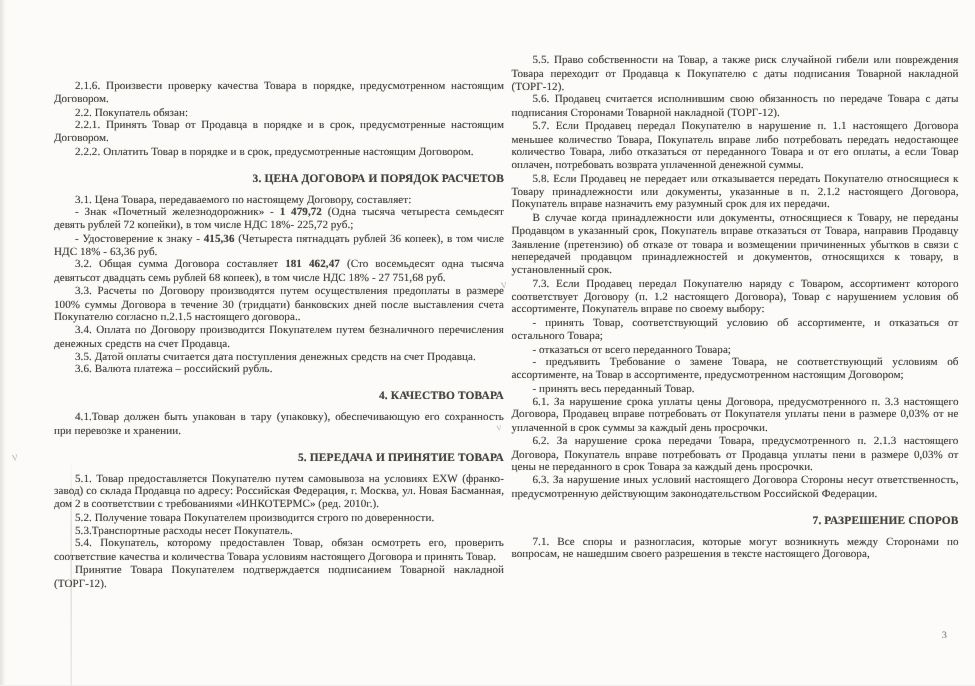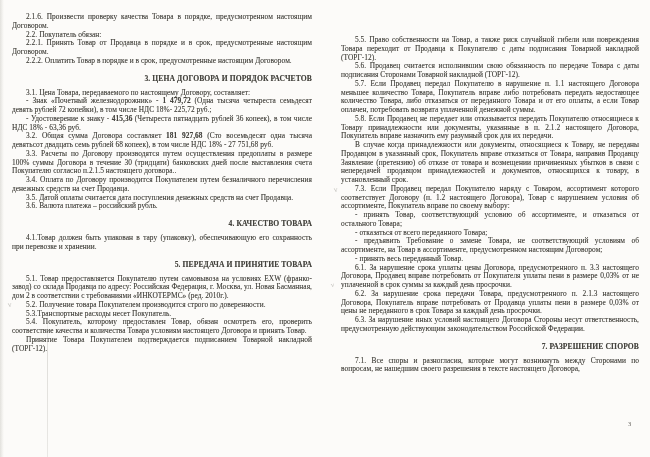--- a/index.html
+++ b/index.html
@@ -21,21 +21,21 @@
     text-shadow: 0 0 0.6px rgba(94, 92, 86, 0.55);
   }
   .col {
     position: absolute;
     top: 13px;
     font-size: 7.4px;
     line-height: 8.75px;
     text-align: justify;
     letter-spacing: 0.04px;
   }
-  .col-left  { left: 12px;  width: 300px; }
+  .col-left  { left: 36px;  width: 300px; margin-top: 40px; }
   .col-right { left: 341px; width: 298px; margin-top: 23px; }
   .para {
     margin: 0;
     text-indent: 14px;
   }
   .heading {
     margin: 8px 0 6px 0;
     font-size: 7.6px;
     line-height: 9px;
     font-weight: bold;
@@ -90,21 +90,21 @@
     <p class="para">2.1.6. Произвести проверку качества Товара в порядке, предусмотренном настоящим Договором.</p>
     <p class="para">2.2. Покупатель обязан:</p>
     <p class="para">2.2.1. Принять Товар от Продавца в порядке и в срок, предусмотренные настоящим Договором.</p>
     <p class="para">2.2.2. Оплатить Товар в порядке и в срок, предусмотренные настоящим Договором.</p>
 
     <h3 class="heading">3. ЦЕНА ДОГОВОРА И ПОРЯДОК РАСЧЕТОВ</h3>
 
     <p class="para">3.1. Цена Товара, передаваемого по настоящему Договору, составляет:</p>
     <p class="para"><span>- Знак «Почетный железнодорожник» - </span><span class="amt">1 479,72</span><span> (Одна тысяча четыреста семьдесят девять рублей 72 копейки), в том числе НДС 18%- 225,72 руб.;</span></p>
     <p class="para"><span>- Удостоверение к знаку - </span><span class="amt">415,36</span><span> (Четыреста пятнадцать рублей 36 копеек), в том числе НДС 18% - 63,36 руб.</span></p>
-    <p class="para"><span>3.2. Общая сумма Договора составляет </span><span class="amt">181 927,68</span><span> (Сто восемьдесят одна тысяча девятьсот двадцать семь рублей 68 копеек), в том числе НДС 18% - 27 751,68 руб.</span></p>
+    <p class="para"><span>3.2. Общая сумма Договора составляет </span><span class="amt">181 462,47</span><span> (Сто восемьдесят одна тысяча девятьсот двадцать семь рублей 68 копеек), в том числе НДС 18% - 27 751,68 руб.</span></p>
     <p class="para">3.3. Расчеты по Договору производятся путем осуществления предоплаты в размере 100% суммы Договора в течение 30 (тридцати) банковских дней после выставления счета Покупателю согласно п.2.1.5 настоящего договора..</p>
     <p class="para">3.4. Оплата по Договору производится Покупателем путем безналичного перечисления денежных средств на счет Продавца.</p>
     <p class="para">3.5. Датой оплаты считается дата поступления денежных средств на счет Продавца.</p>
     <p class="para">3.6. Валюта платежа – российский рубль.</p>
 
     <h3 class="heading">4. КАЧЕСТВО ТОВАРА</h3>
 
     <p class="para">4.1.Товар должен быть упакован в тару (упаковку), обеспечивающую его сохранность при перевозке и хранении.</p>
 
     <h3 class="heading">5. ПЕРЕДАЧА И ПРИНЯТИЕ ТОВАРА</h3>

